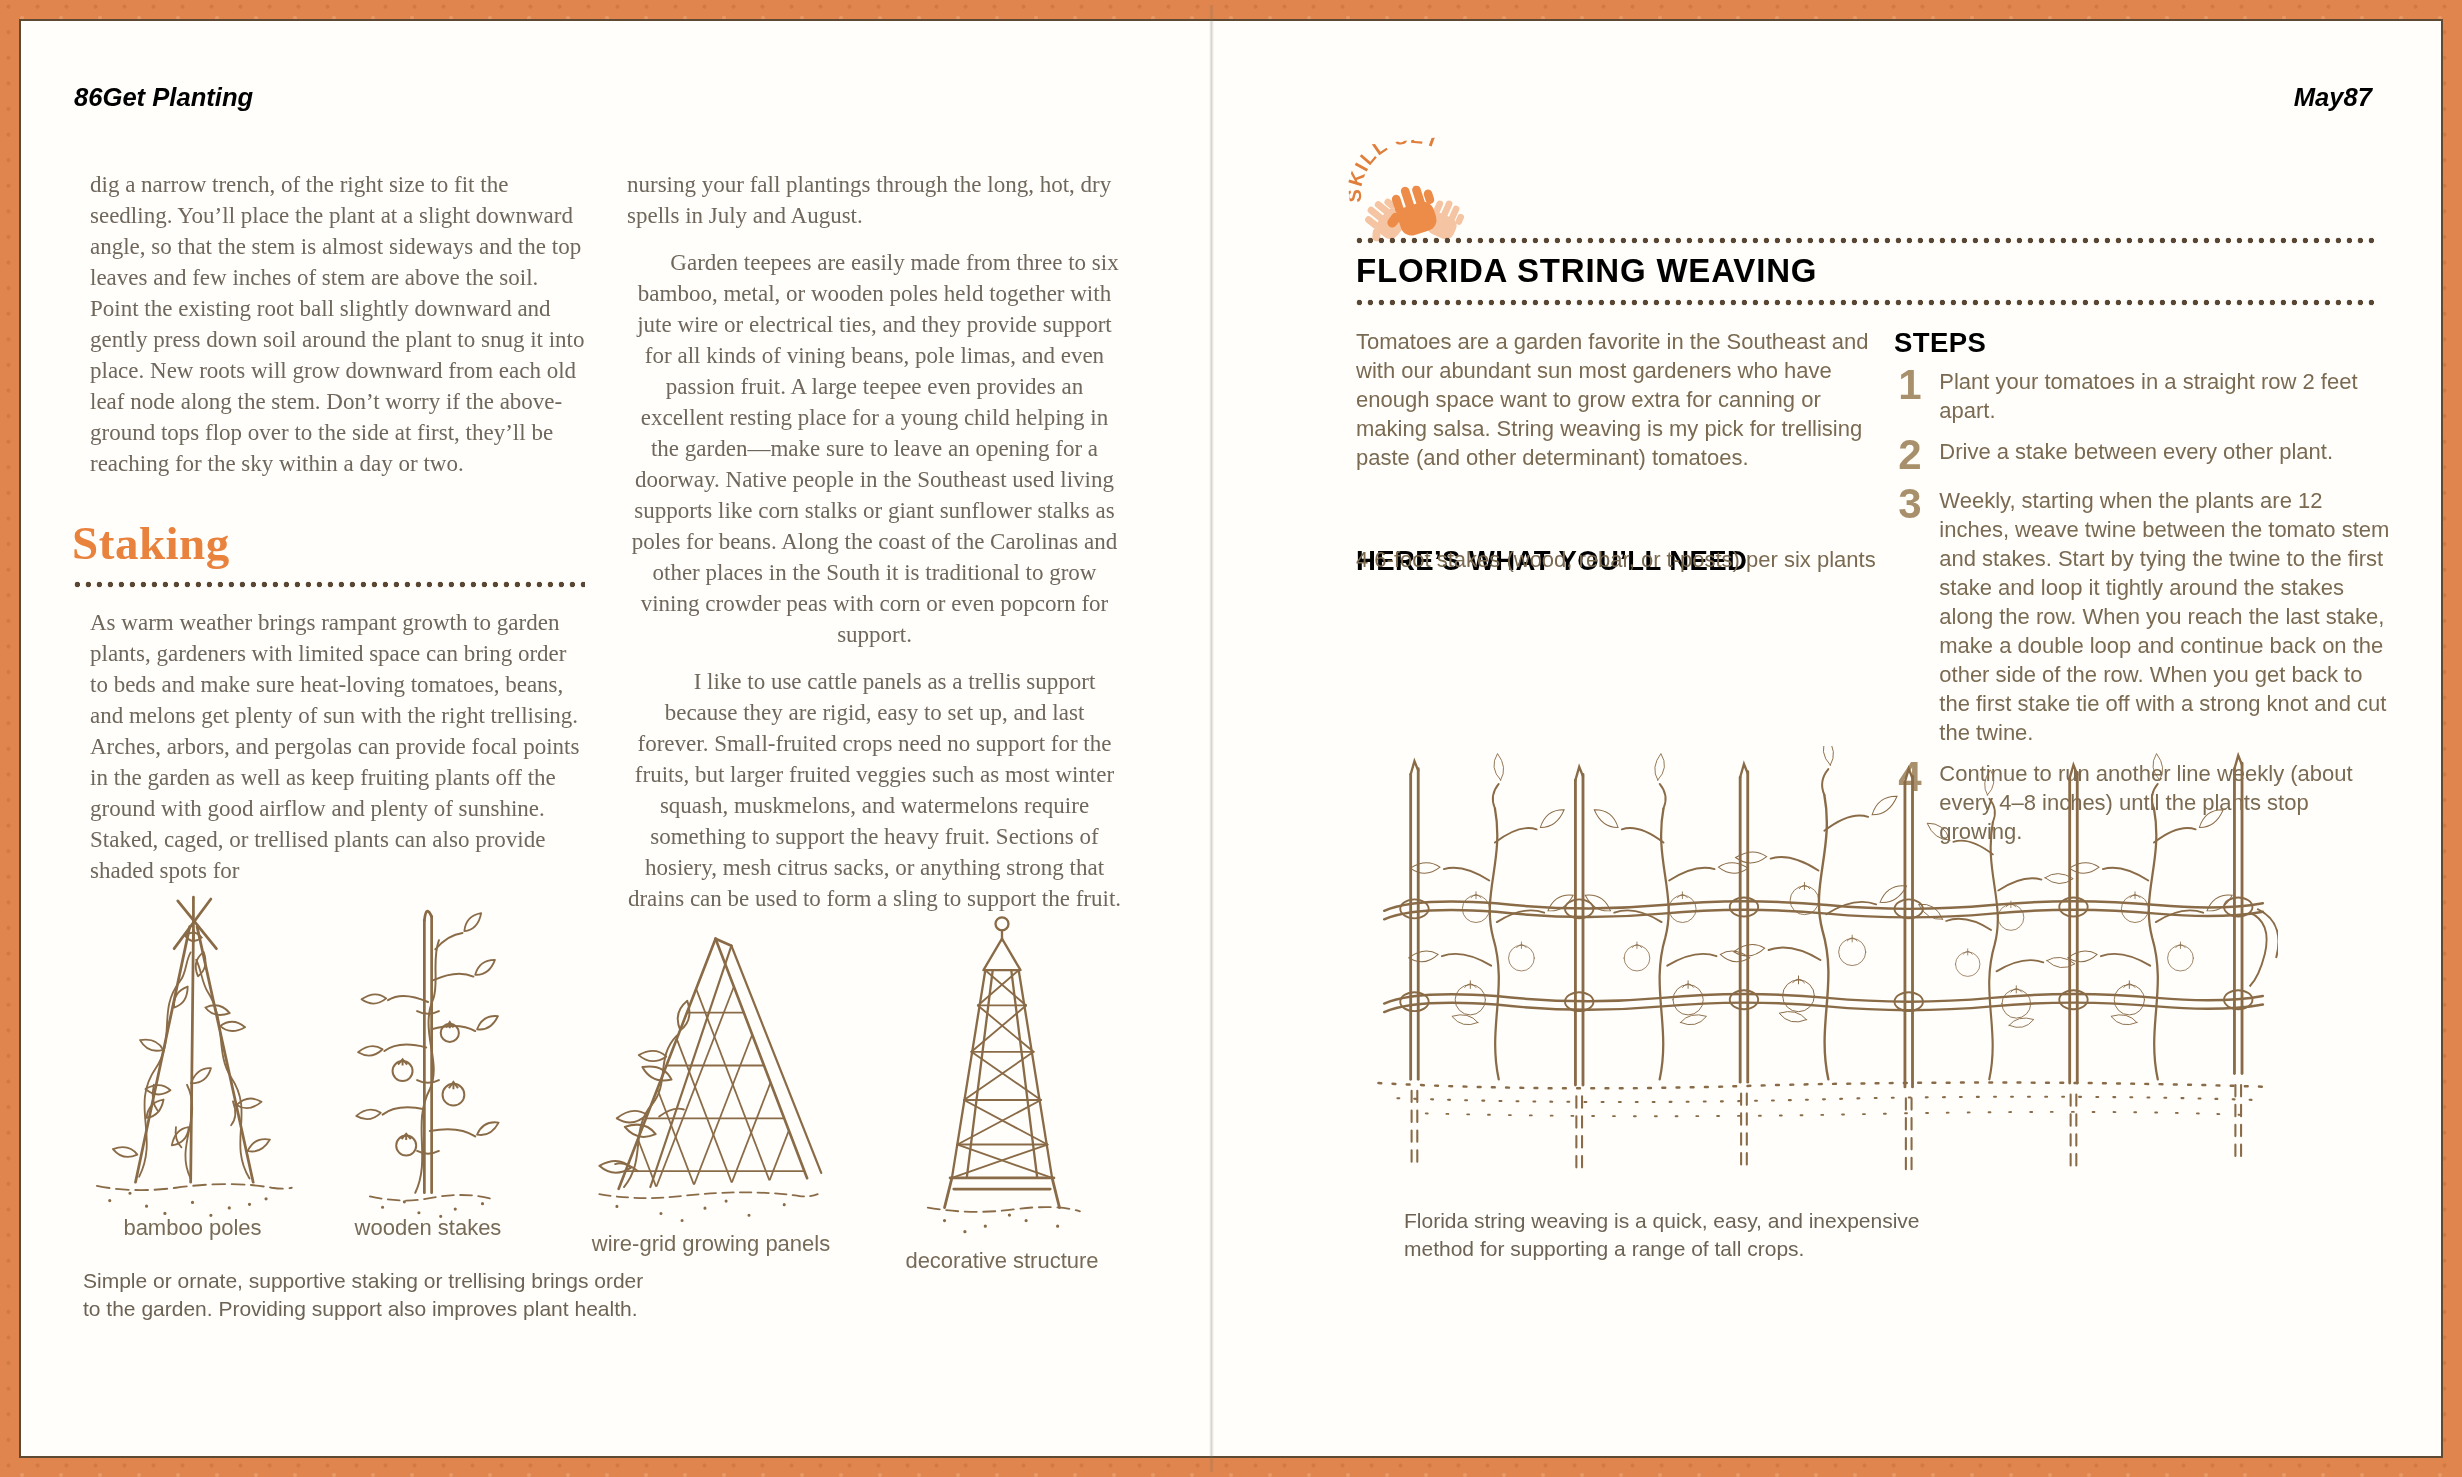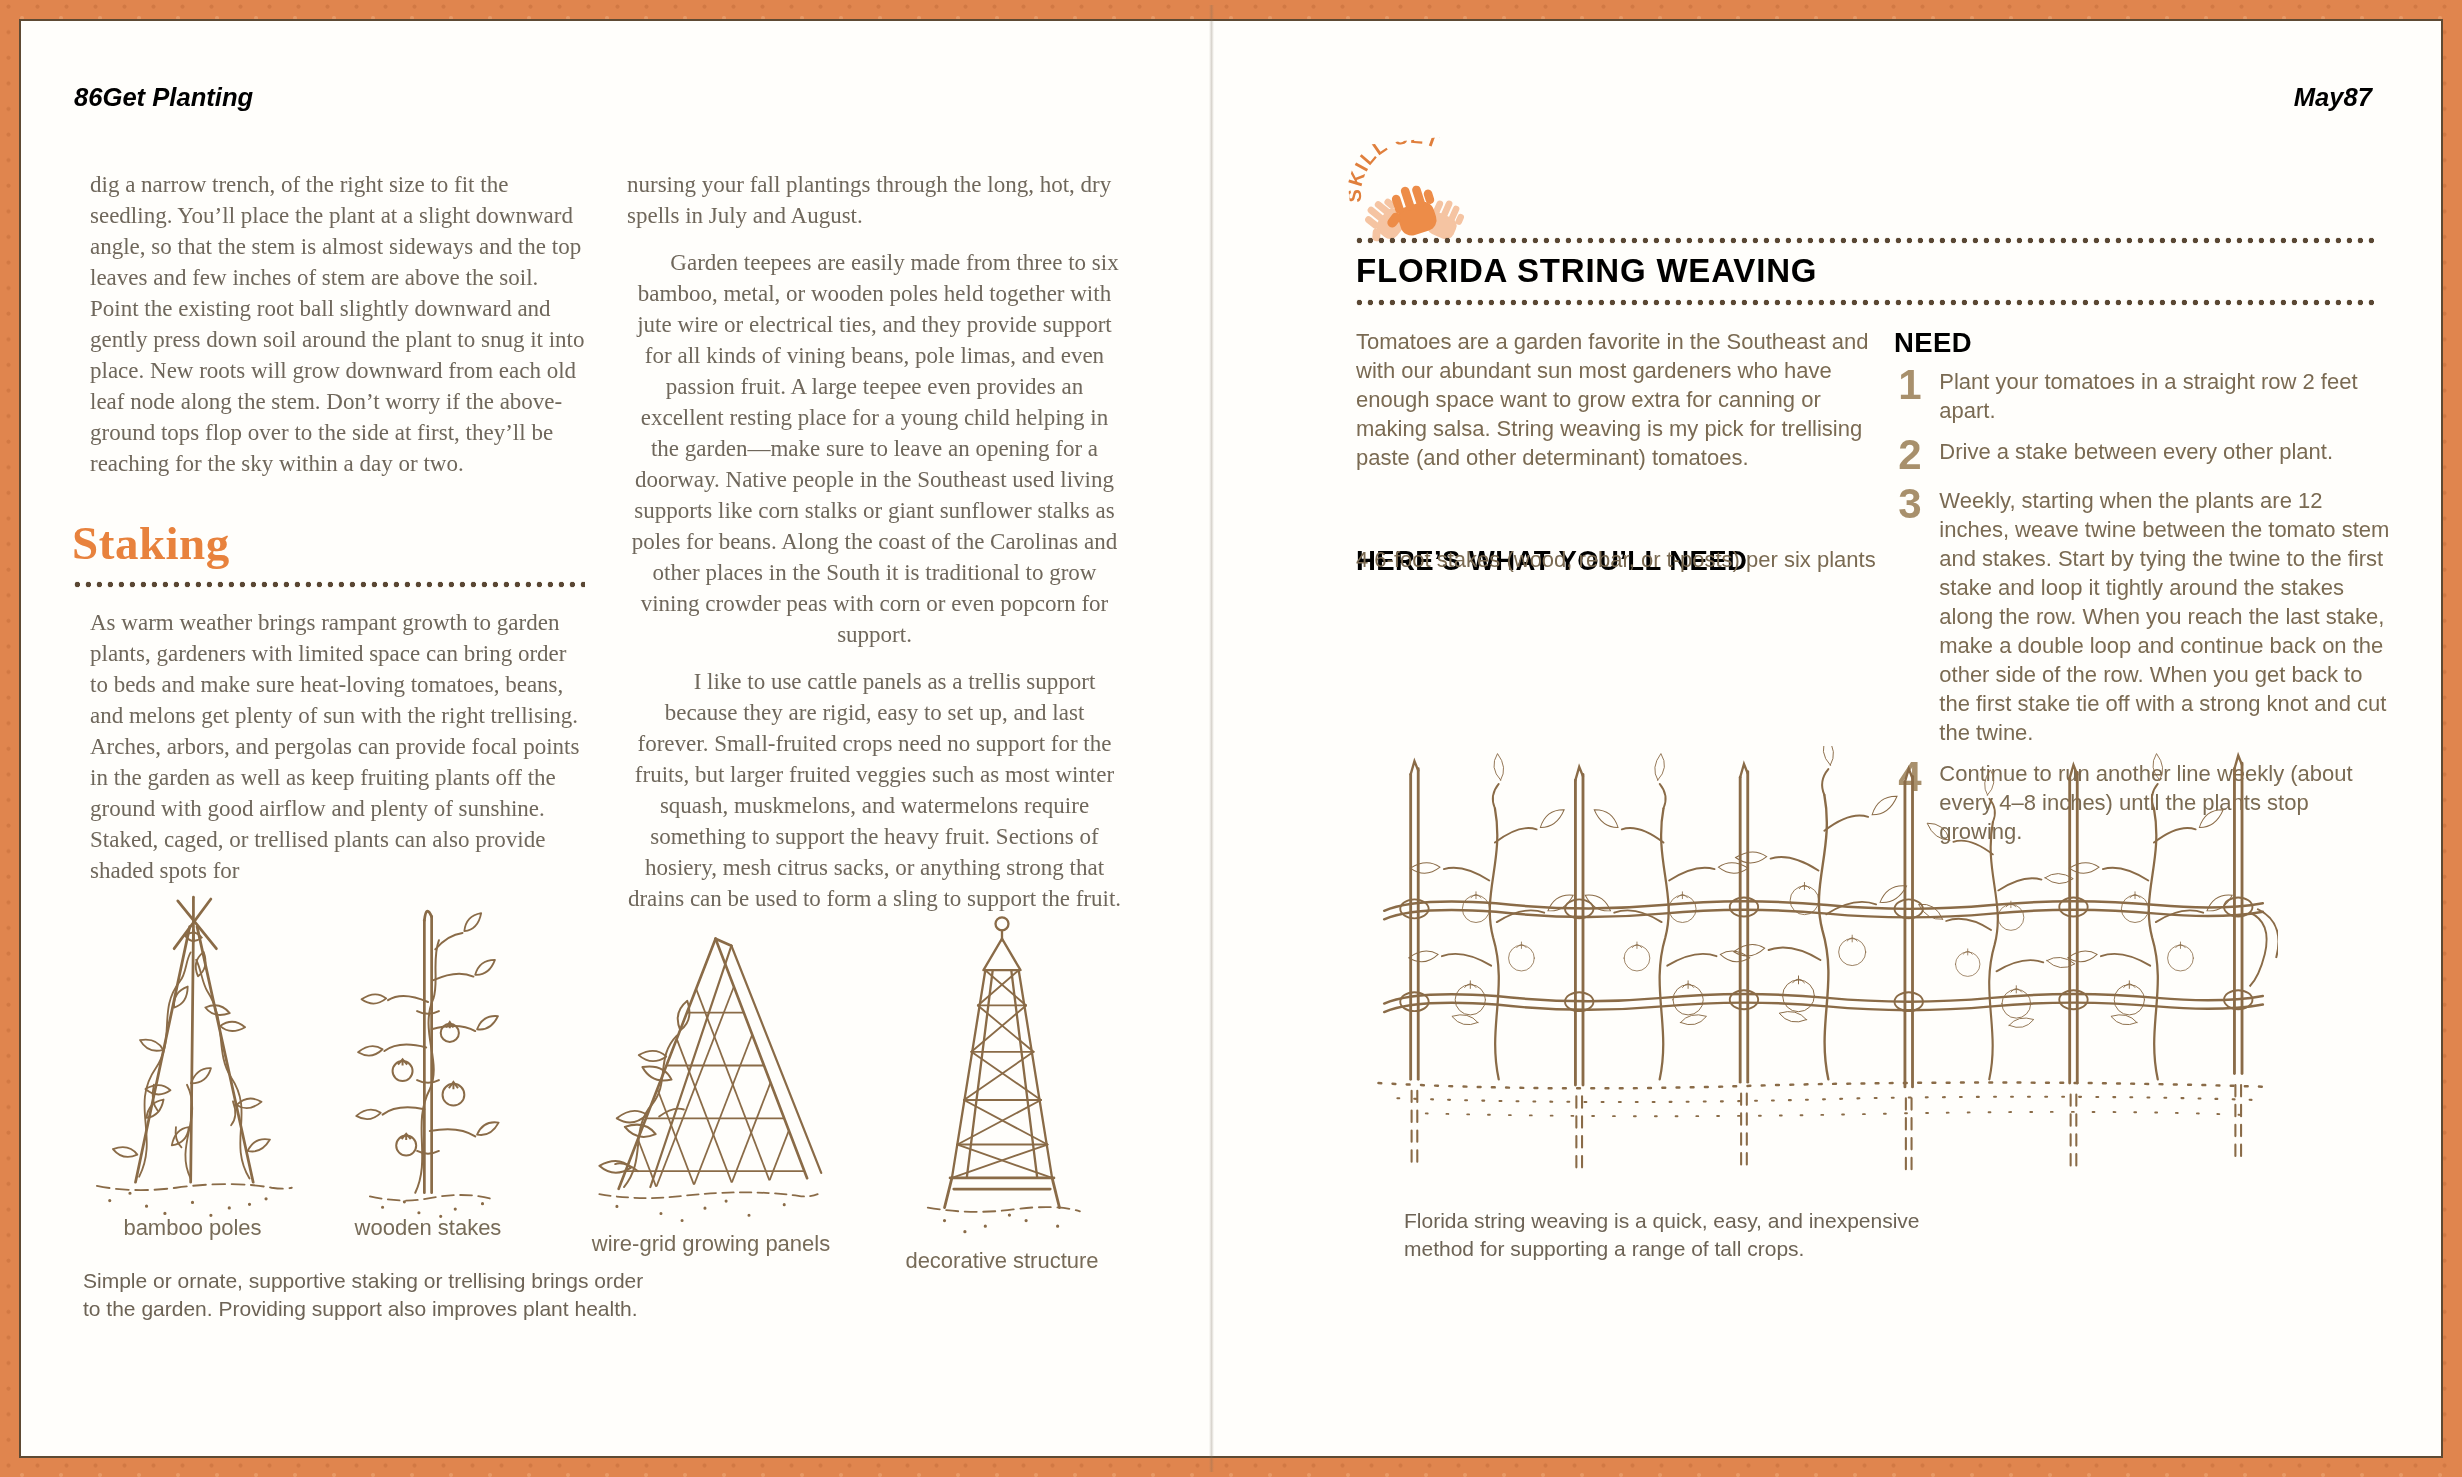--- a/index.html
+++ b/index.html
@@ -282,21 +282,21 @@
 <div class="abs h-brown article-title" style="left:1356px;top:252px;">FLORIDA STRING WEAVING</div>
 <div class="abs dots" style="left:1356px;top:299px;width:1021px;"></div>
 
 <div class="abs sans-body" style="left:1356px;top:327px;width:519px;">Tomatoes are a garden favorite in the Southeast and with our abundant sun most gardeners who have enough space want to grow extra for canning or making salsa. String weaving is my pick for trellising paste (and other determinant) tomatoes.</div>
 
 <div class="abs h-brown sub-h" style="left:1356px;top:524px;margin-top:21px;">HERE’S WHAT YOU’LL NEED</div>
 <div class="abs sans-body" style="left:1356px;top:545px;width:530px;">
   <div class="need-item">4 6-foot stakes (wood, rebar, or t-posts) per six plants</div>
 </div>
 
-<div class="abs h-brown sub-h" style="left:1894px;top:327px;">NEED</div>
+<div class="abs h-brown sub-h" style="left:1894px;top:327px;">STEPS</div>
 <div class="abs" style="left:1894px;top:367px;width:500px;">
   <div class="step-row">
     <div class="step-num">1</div>
     <div class="step-text">Plant your tomatoes in a straight row 2 feet apart.</div>
   </div>
   <div class="step-row">
     <div class="step-num">2</div>
     <div class="step-text">Drive a stake between every other plant.</div>
   </div>
   <div class="step-row">

